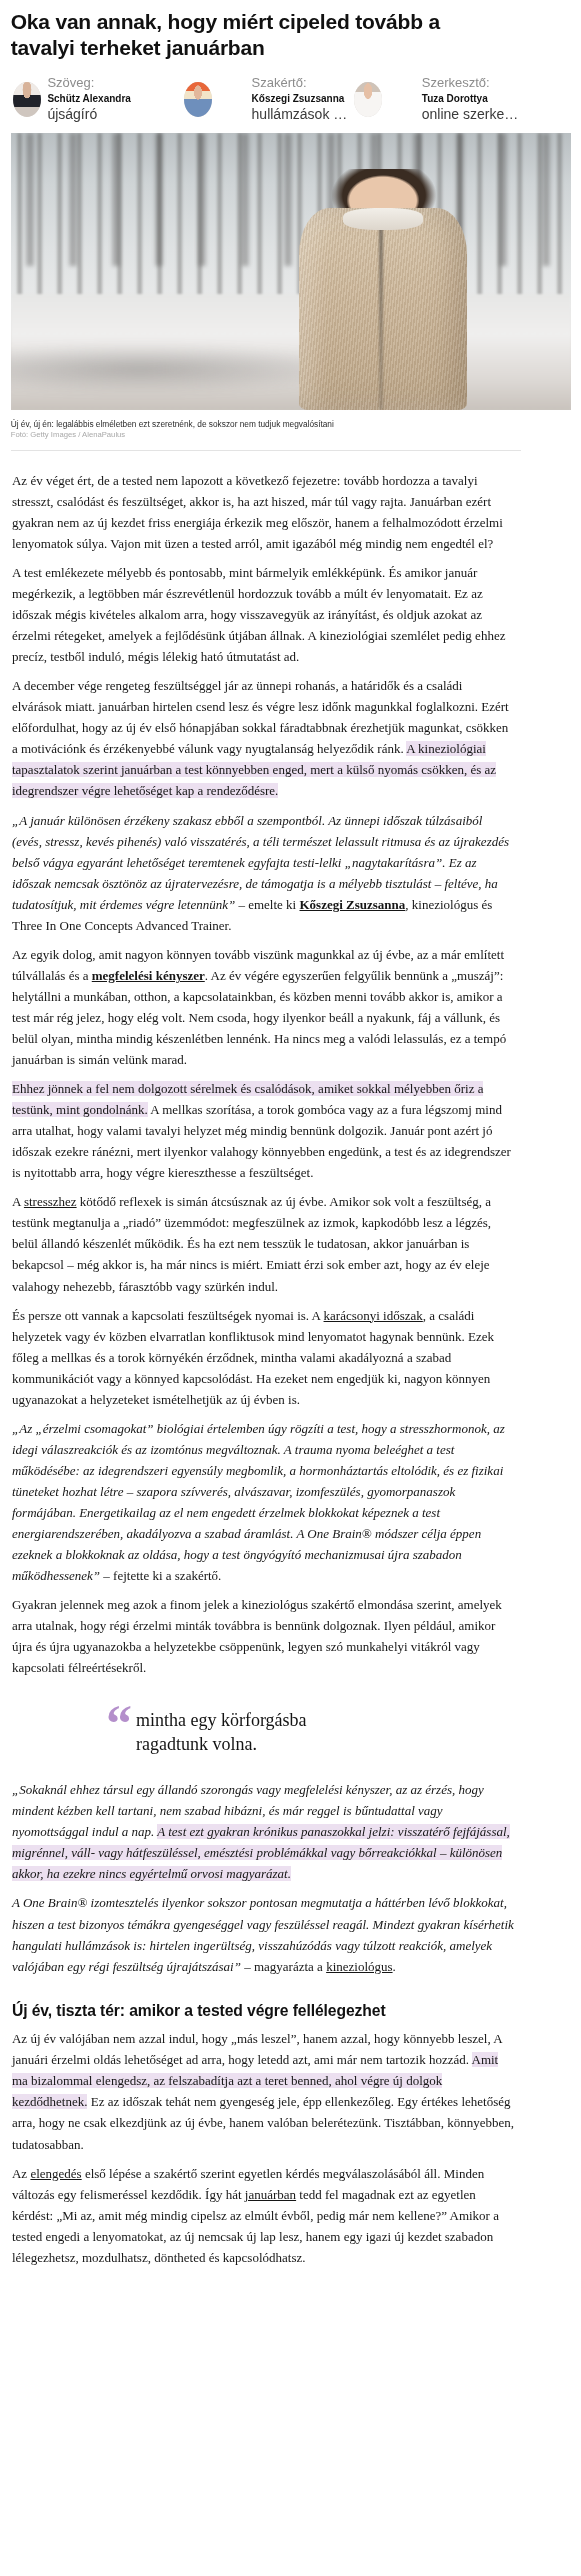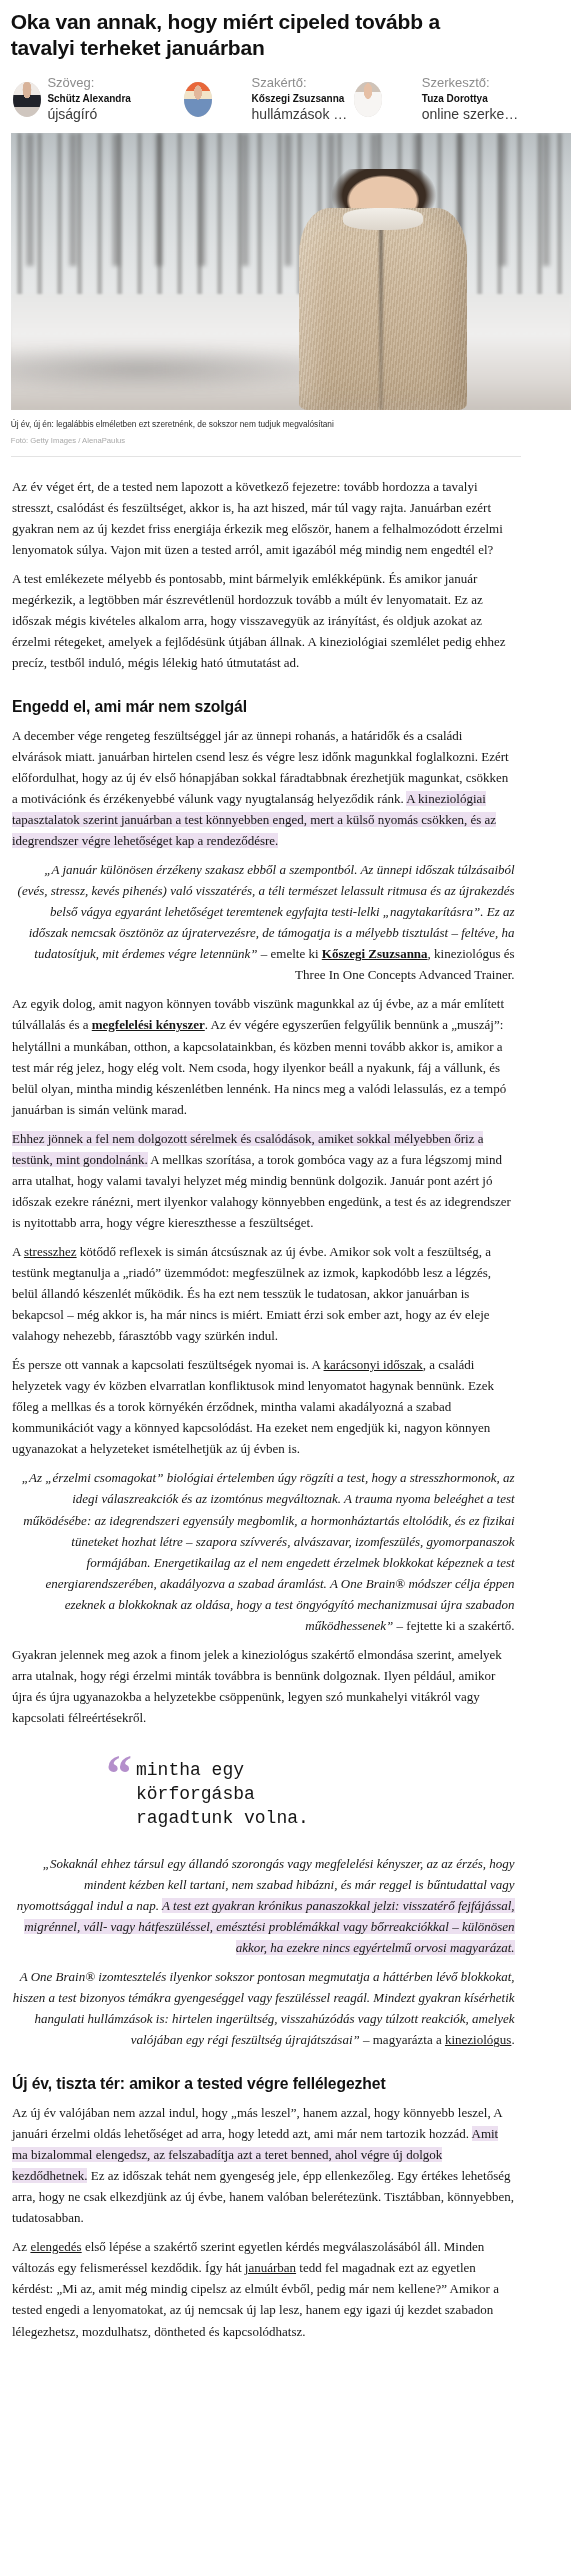--- a/index.html
+++ b/index.html
@@ -161,40 +161,39 @@
     font-family: "Liberation Sans", "DejaVu Sans", sans-serif;
     font-size: 8.3px;
     color: #2b2b2b;
     margin: 8px 0 0 0;
     line-height: 1.45;
   }
   .credit {
     font-family: "Liberation Sans", "DejaVu Sans", sans-serif;
     font-size: 7.7px;
     color: #a9a9a9;
-    margin: 6px 0 0 0;
+    margin: 0 0 0 0;
   }
   .rule {
     border: none; border-top: 0.7px solid #e3e3e3;
     margin: 10.7px 0 0 0;
   }
 
   
   .body { padding: 0 6.7px 0 1.3px; }
   p.para {
     font-family: "Liberation Serif", "DejaVu Serif", serif;
     font-size: 13px;
     line-height: 1.62;
     color: #161616;
     margin: 8px 0 0 0;
   }
   p.para.first { margin-top: 18.7px; }
   p.quote-it {
     font-style: italic;
-    text-align: right;
   }
   .hl { background: #ece0f0; }
   .lnk {
     color: inherit;
     text-decoration: underline;
     text-underline-offset: 1.3px;
     font-weight: 700;
     cursor: pointer;
   }
   .lnk-plain {
@@ -223,21 +222,21 @@
   .pq-mark {
     font-family: "Liberation Serif", "DejaVu Serif", serif;
     font-size: 52px;
     line-height: .72;
     color: #b48fcb;
     font-weight: 700;
     margin-right: 4px;
     user-select: none;
   }
   .pq-text {
-    font-family: Liberation Mono, monospace;
+    font-family: Liberation Serif, serif;
     font-size: 18px;
     line-height: 1.34;
     color: #141414;
     max-width: 220px;
     padding-top: 2.7px;
   }
 </style>
 </head>
 <body>
 
@@ -302,21 +301,20 @@
   <div class="credit">Fotó: Getty Images / AlenaPaulus</div>
 
   <hr class="rule">
 
   <div class="body">
 
     <p class="para first">Az év véget ért, de a tested nem lapozott a következő fejezetre: tovább hordozza a tavalyi stresszt, csalódást és feszültséget, akkor is, ha azt hiszed, már túl vagy rajta. Januárban ezért gyakran nem az új kezdet friss energiája érkezik meg először, hanem a felhalmozódott érzelmi lenyomatok súlya. Vajon mit üzen a tested arról, amit igazából még mindig nem engedtél el?</p>
 
     <p class="para">A test emlékezete mélyebb és pontosabb, mint bármelyik emlékképünk. És amikor január megérkezik, a legtöbben már észrevétlenül hordozzuk tovább a múlt év lenyomatait. Ez az időszak mégis kivételes alkalom arra, hogy visszavegyük az irányítást, és oldjuk azokat az érzelmi rétegeket, amelyek a fejlődésünk útjában állnak. A kineziológiai szemlélet pedig ehhez precíz, testből induló, mégis lélekig ható útmutatást ad.</p>
 
-    <h2 class="sec">Engedd el, ami már nem szolgál</h2>
 
     <p class="para">
       <span>A december vége rengeteg feszültséggel jár az ünnepi rohanás, a határidők és a családi elvárások miatt. januárban hirtelen csend lesz és végre lesz időnk magunkkal foglalkozni. Ezért előfordulhat, hogy az új év első hónapjában sokkal fáradtabbnak érezhetjük magunkat, csökken a motivációnk és érzékenyebbé válunk vagy nyugtalanság helyeződik ránk. </span><span class="hl">A kineziológiai tapasztalatok szerint januárban a test könnyebben enged, mert a külső nyomás csökken, és az idegrendszer végre lehetőséget kap a rendeződésre.</span>
     </p>
 
     <p class="para quote-it">
       <span>„A január különösen érzékeny szakasz ebből a szempontból. Az ünnepi időszak túlzásaiból (evés, stressz, kevés pihenés) való visszatérés, a téli természet lelassult ritmusa és az újrakezdés belső vágya egyaránt lehetőséget teremtenek egyfajta testi-lelki „nagytakarításra”. Ez az időszak nemcsak ösztönöz az újratervezésre, de támogatja is a mélyebb tisztulást – feltéve, ha tudatosítjuk, mit érdemes végre letennünk” </span><span style="font-style:normal">– emelte ki </span><span class="lnk" style="font-style:normal">Kőszegi Zsuzsanna</span><span style="font-style:normal">, kineziológus és Three In One Concepts Advanced Trainer.</span>
     </p>
 
     <p class="para">

